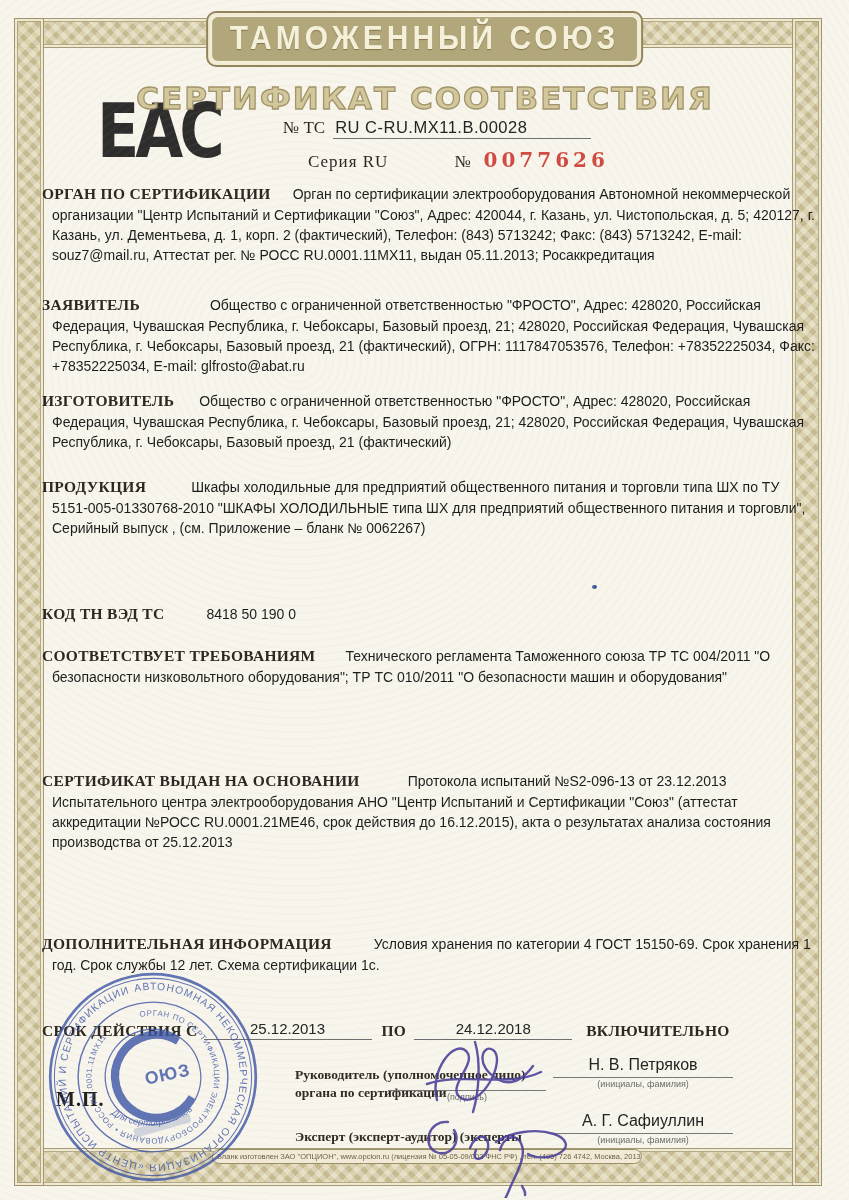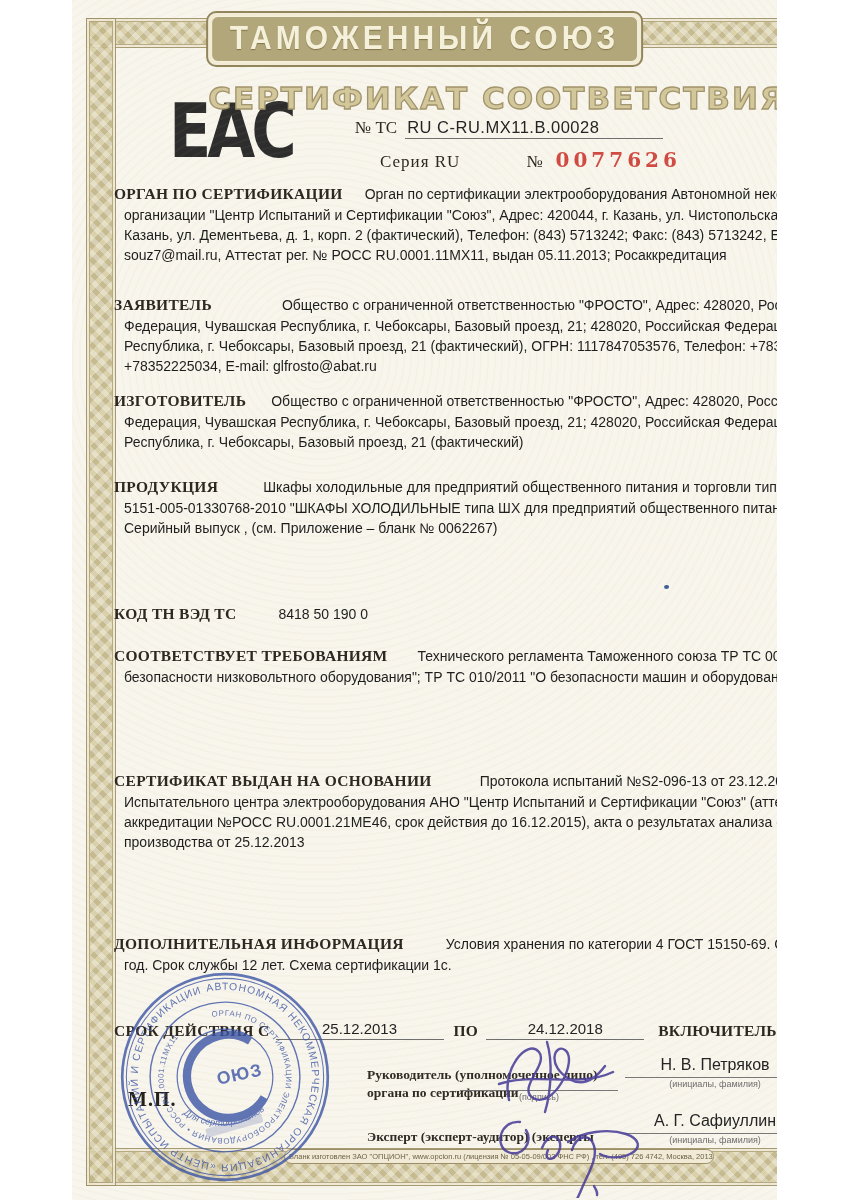--- a/index.html
+++ b/index.html
@@ -1,17 +1,17 @@
 <!DOCTYPE html>
 <html><head>
 <meta charset="utf-8">
 <style>
   html,body{margin:0;padding:0;background:#ffffff;}
   .page{
-    position:relative;width:705px;height:1200px;margin:0 auto;
+    position:relative;width:849px;height:1200px;margin:0 auto;
     background:#f8f5ec;
     overflow:hidden;
     font-family:"Liberation Sans","DejaVu Sans",sans-serif;
     color:#1d1d1d;
   }
   .page::after{
     content:"";position:absolute;inset:0;pointer-events:none;
     background:repeating-radial-gradient(circle at 35% 30%, rgba(186,174,132,0.05) 0 2px, transparent 2px 7px);
   }
   

